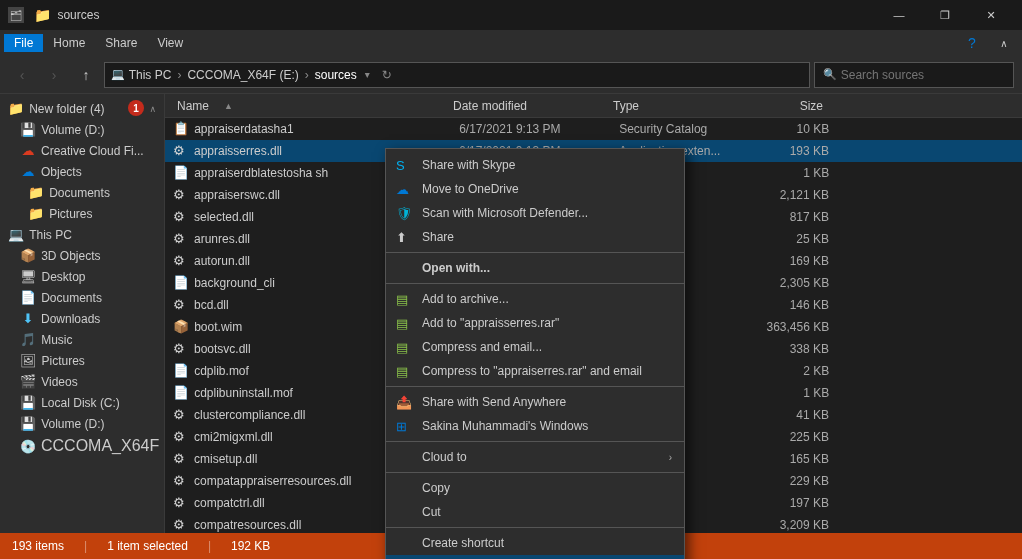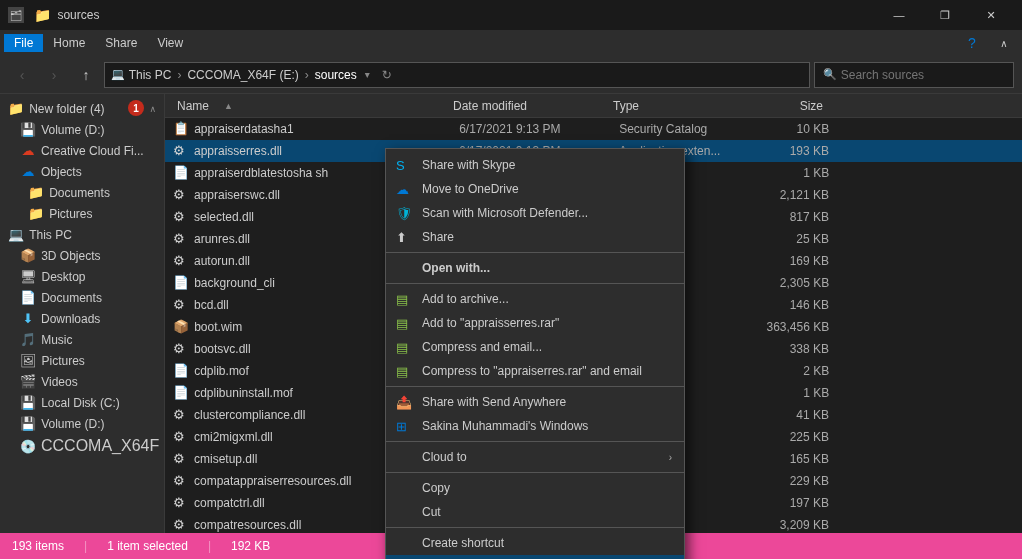--- a/index.html
+++ b/index.html
@@ -166,21 +166,21 @@
 
     .file-icon { font-size: 13px; margin-right: 5px; min-width: 16px; }
     .file-name { width: 265px; font-size: 12px; color: #ccc; white-space: nowrap; overflow: hidden; text-overflow: ellipsis; }
     .file-date { width: 160px; font-size: 12px; color: #aaa; }
     .file-type { width: 130px; font-size: 12px; color: #aaa; }
     .file-size { width: 80px; font-size: 12px; color: #aaa; text-align: right; }
 
     
     .statusbar {
       height: 26px;
-      background: #ec4899;
+      background: #c2410c;
       display: flex;
       align-items: center;
       padding: 0 12px;
       gap: 20px;
       color: white;
       font-size: 12px;
       position: absolute;
       bottom: 0;
       left: 0;
       right: 0;

